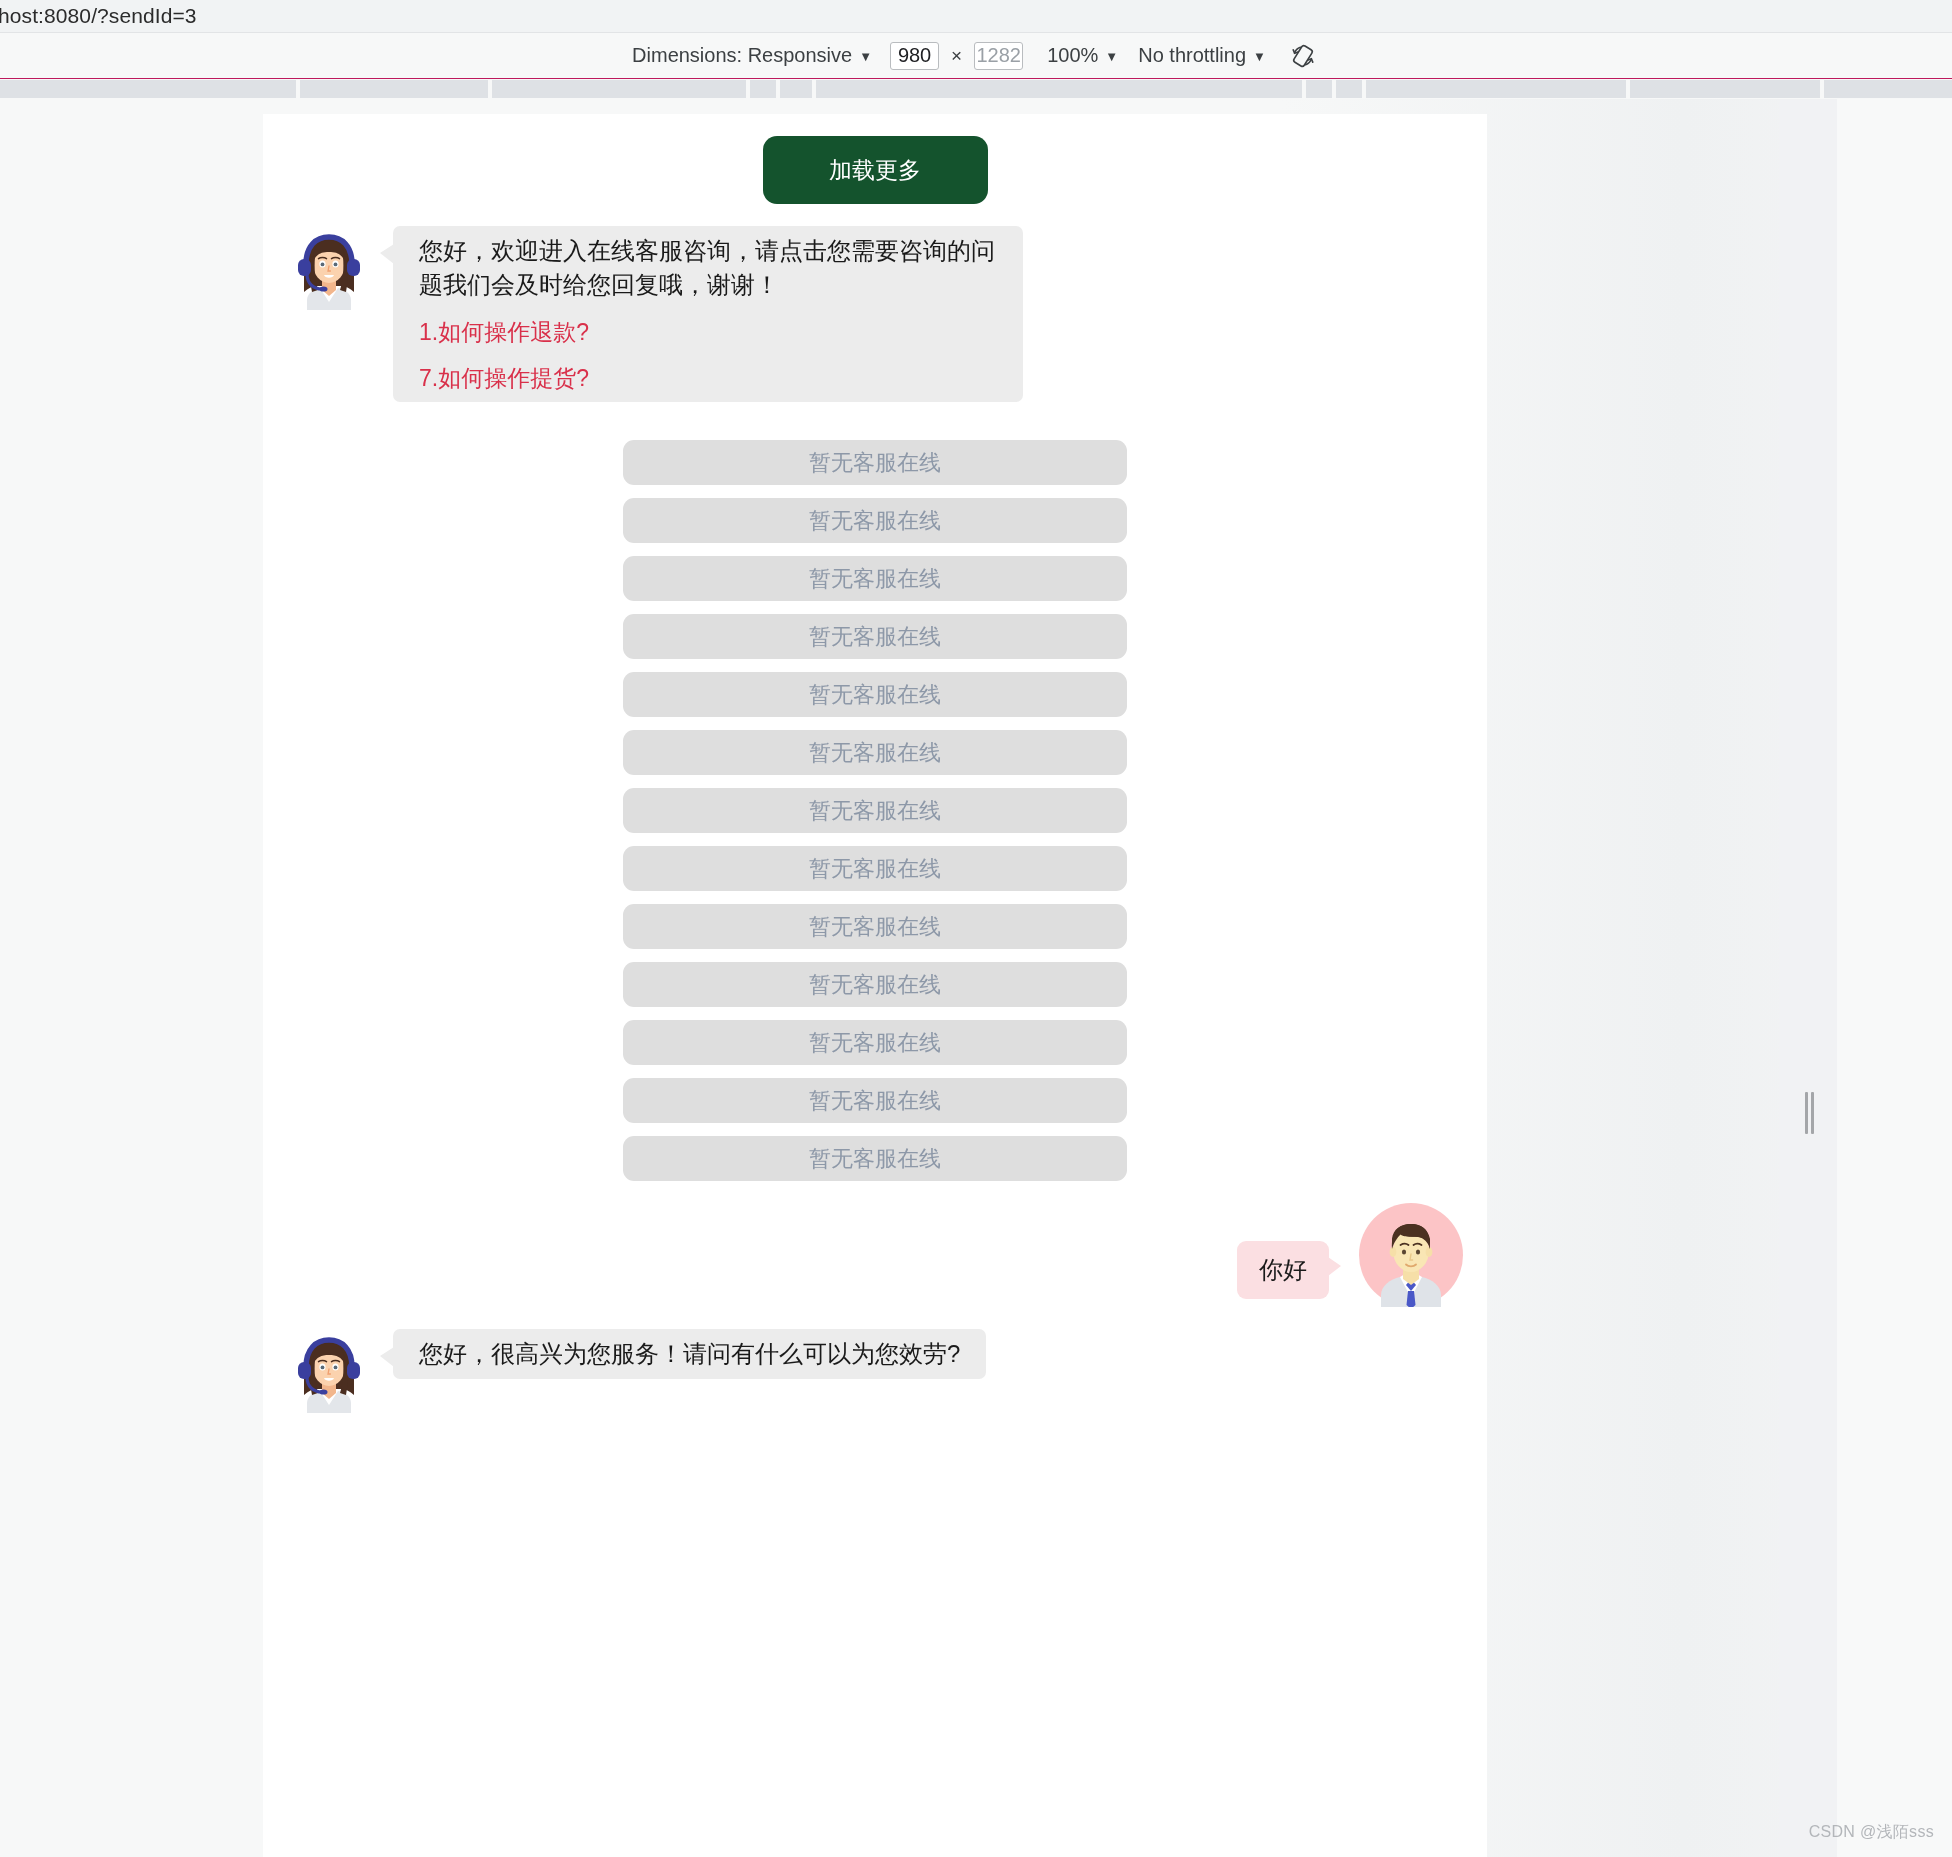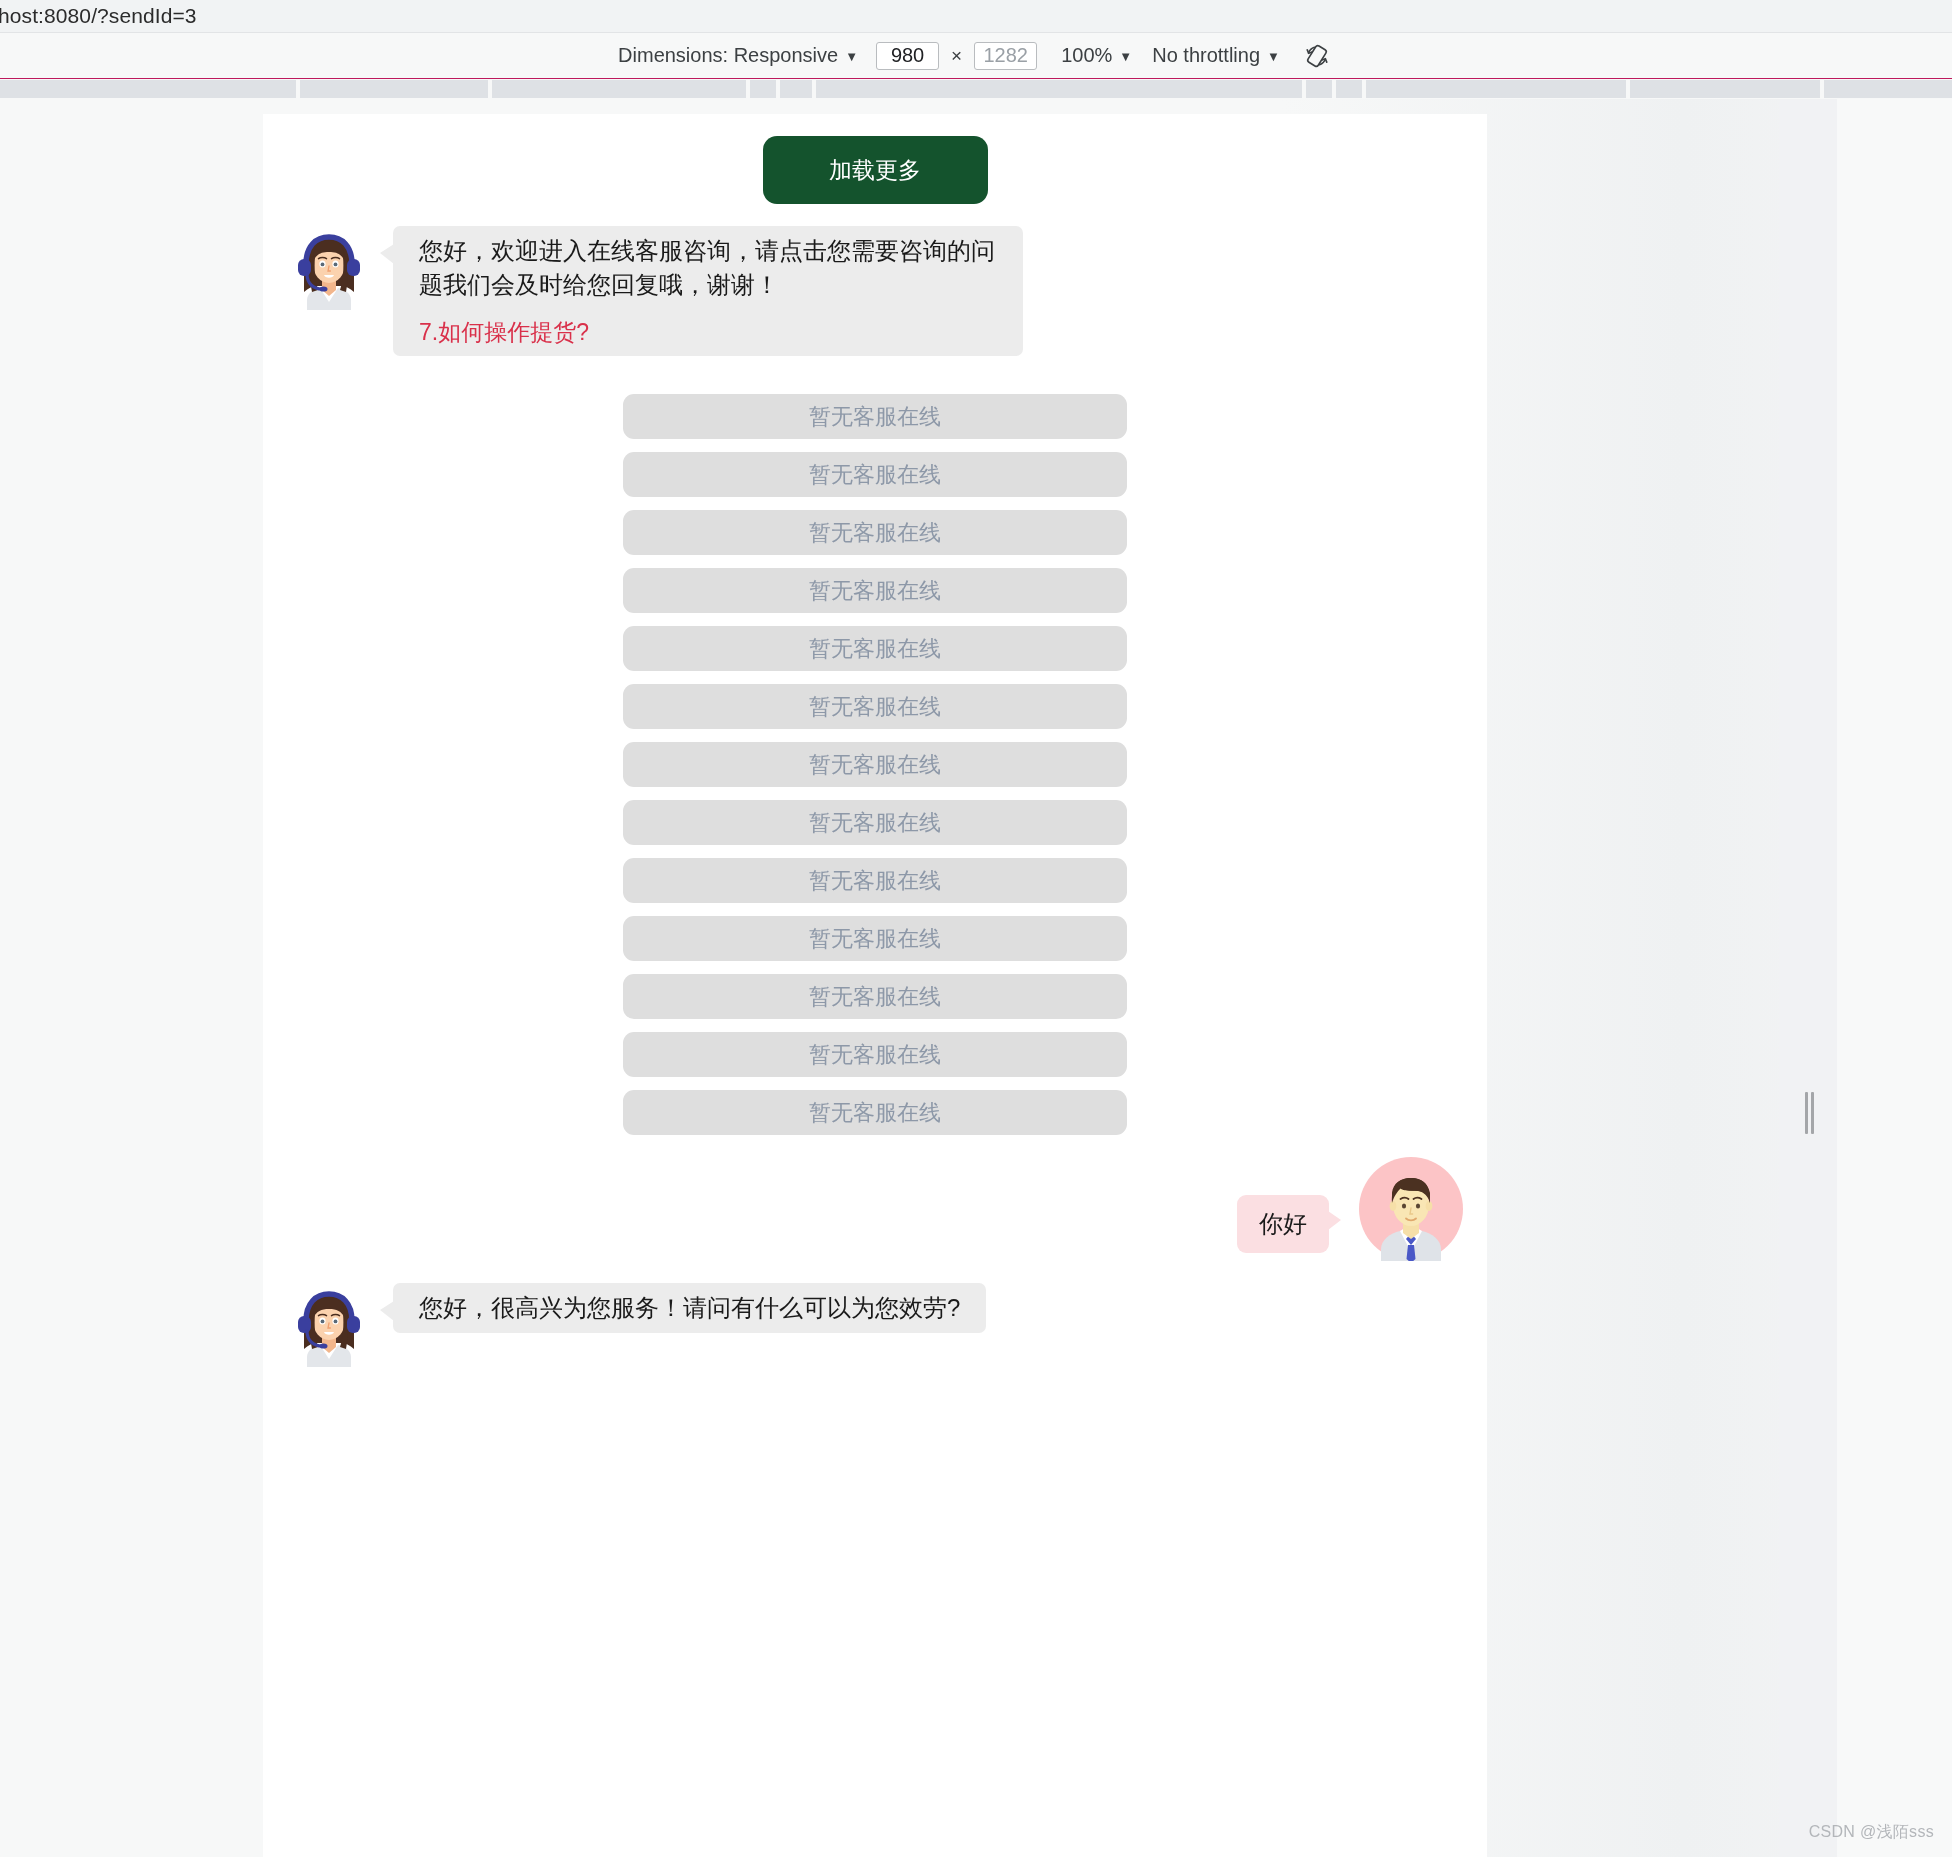--- a/index.html
+++ b/index.html
@@ -61,21 +61,21 @@
   .caret {
     display: inline-block;
     margin-left: 7px;
     font-size: 13px;
     line-height: 1;
     position: relative;
     top: 1px;
     color: #3c4043;
   }
   .dt-input {
-    width: 63px;
+    width: 49px;
     height: 28px;
     border: 1px solid #b9bcbf;
     border-radius: 3px;
     background: #ffffff;
     font-size: 20px;
     font-family: inherit;
     color: #202124;
     text-align: center;
     padding: 0;
     box-sizing: border-box;
@@ -405,20 +405,21 @@
 
           <rect x="11" y="33" width="13" height="17" rx="6" fill="#3a3f9e"></rect>
           <rect x="60" y="33" width="13" height="17" rx="6" fill="#3a3f9e"></rect>
 
           <path d="M20 48 C20 58 27 63 35 63" stroke="#3a3f9e" stroke-width="3.2" fill="none" stroke-linecap="round"></path>
           <ellipse cx="36.5" cy="63" rx="4" ry="2.6" fill="#3a3f9e"></ellipse>
         </svg>
       </div>
       <div class="bubble agent-b">
         <div class="bubble-text">您好，欢迎进入在线客服咨询，请点击您需要咨询的问题我们会及时给您回复哦，谢谢！</div>
+        <a class="faq-link">1.如何操作退款?</a>
         <a class="faq-link">7.如何操作提货?</a>
       </div>
     </div>
 
     <div class="queue-list" id="queue-list">
         <div class="queue-item">暂无客服在线</div>
         <div class="queue-item">暂无客服在线</div>
         <div class="queue-item">暂无客服在线</div>
         <div class="queue-item">暂无客服在线</div>
         <div class="queue-item">暂无客服在线</div>

